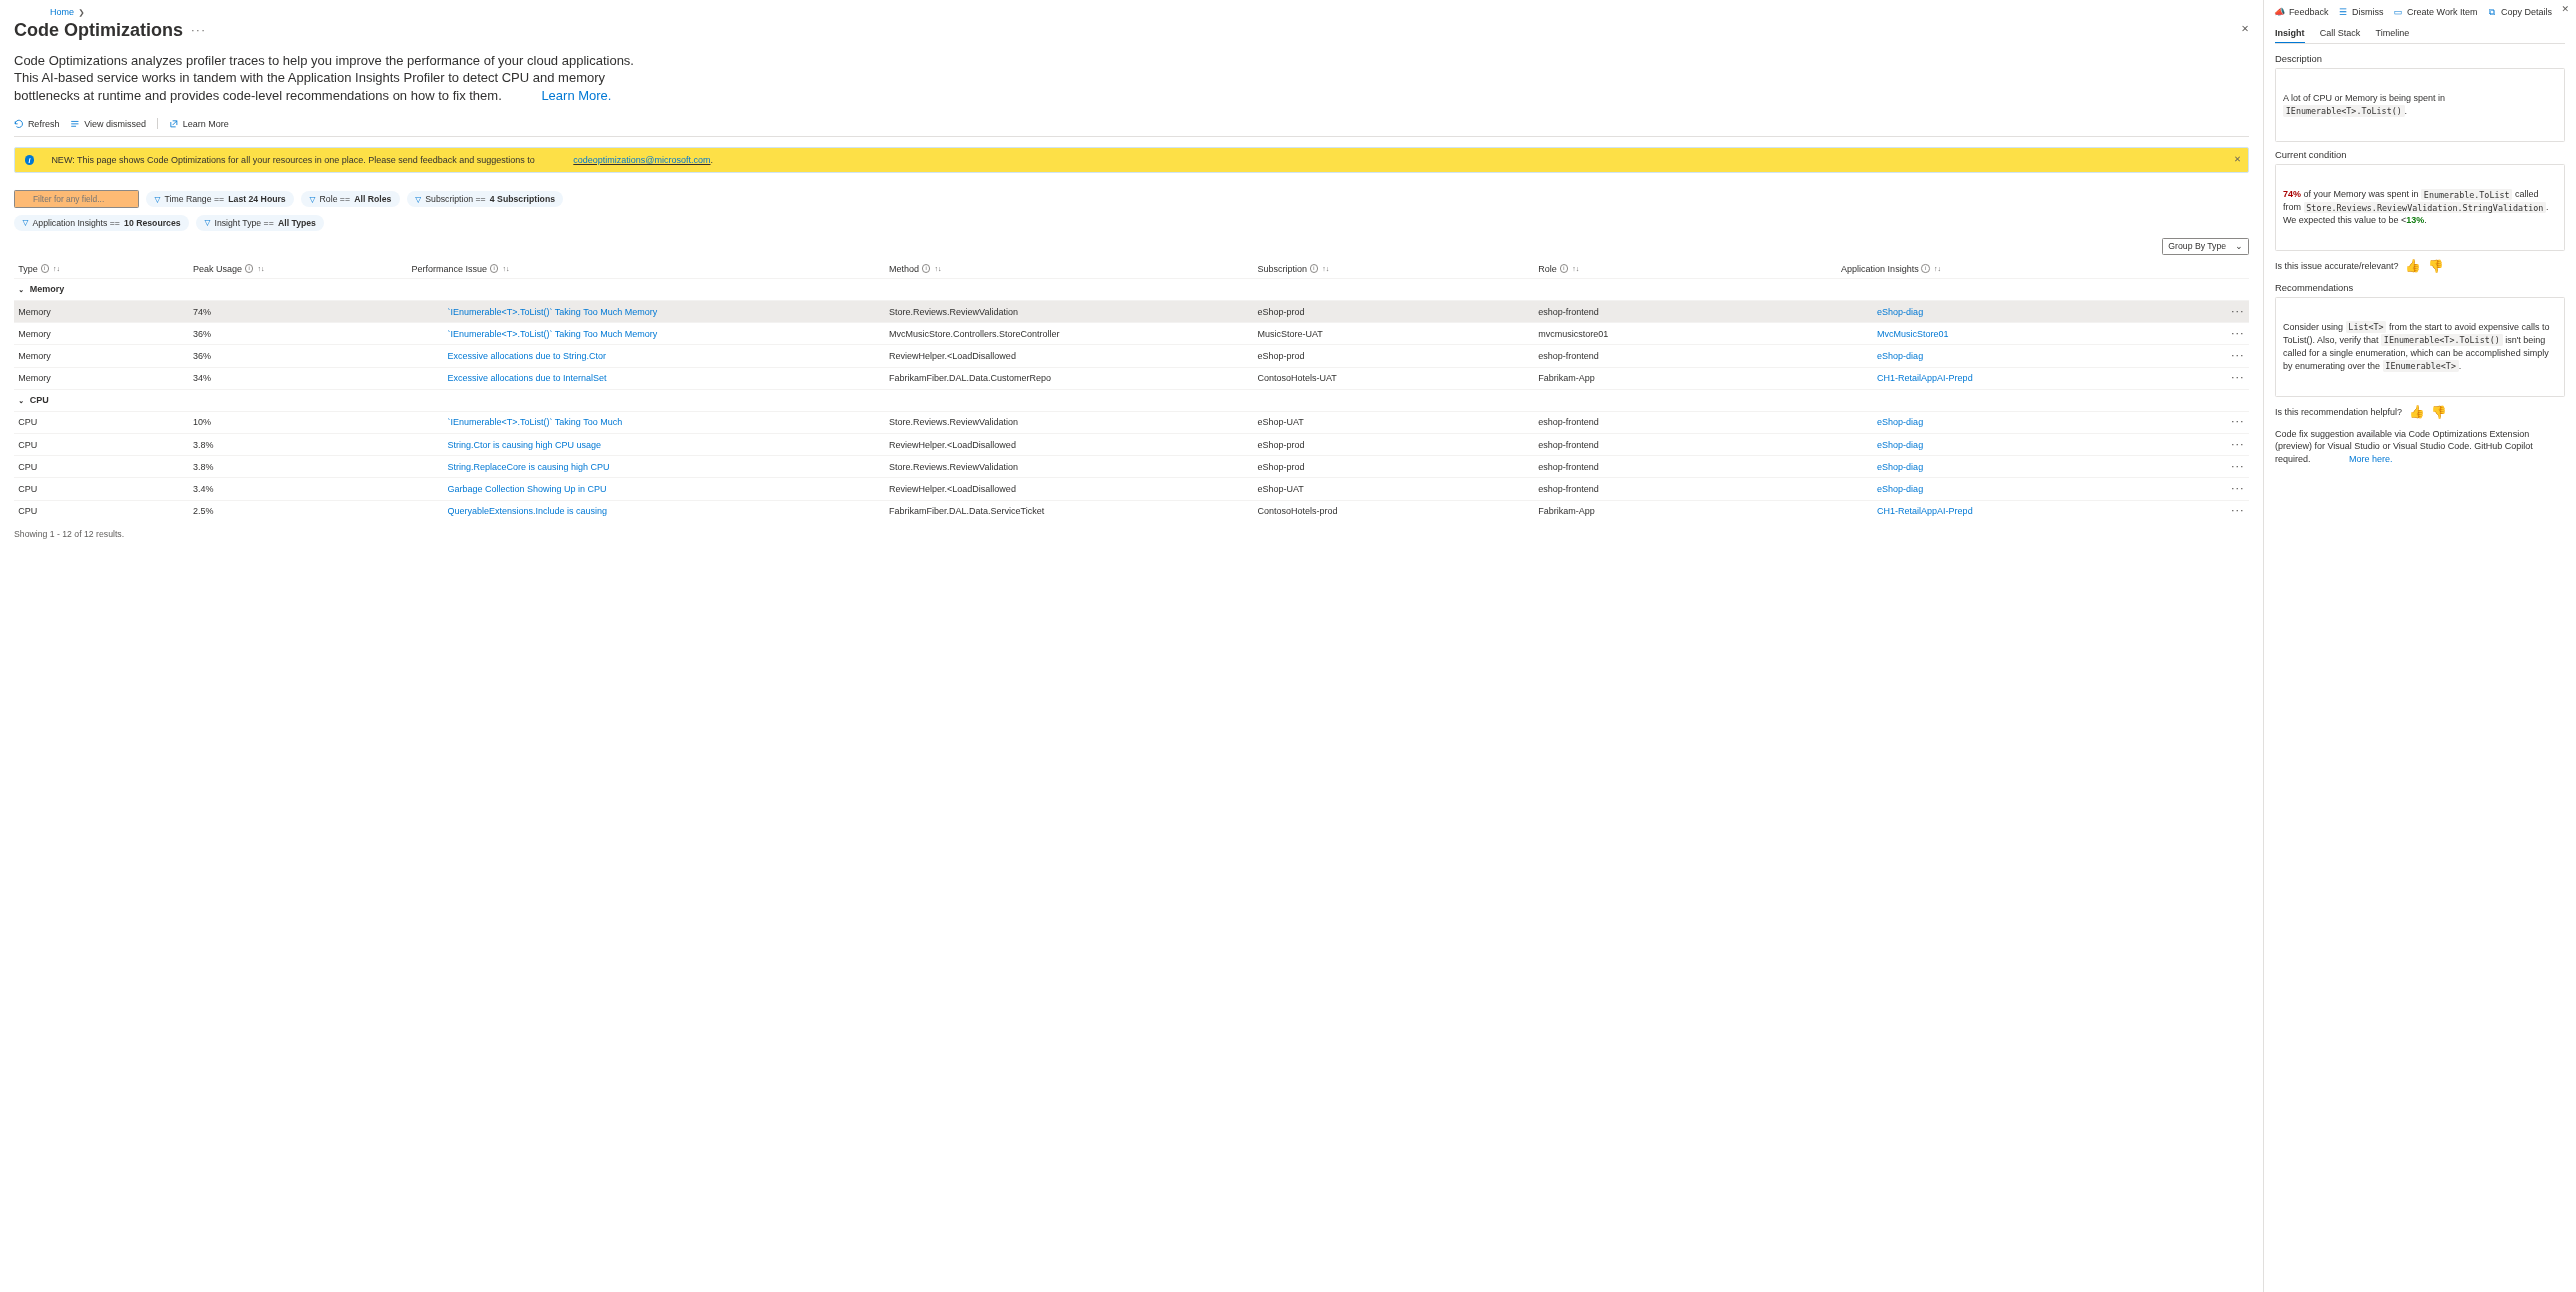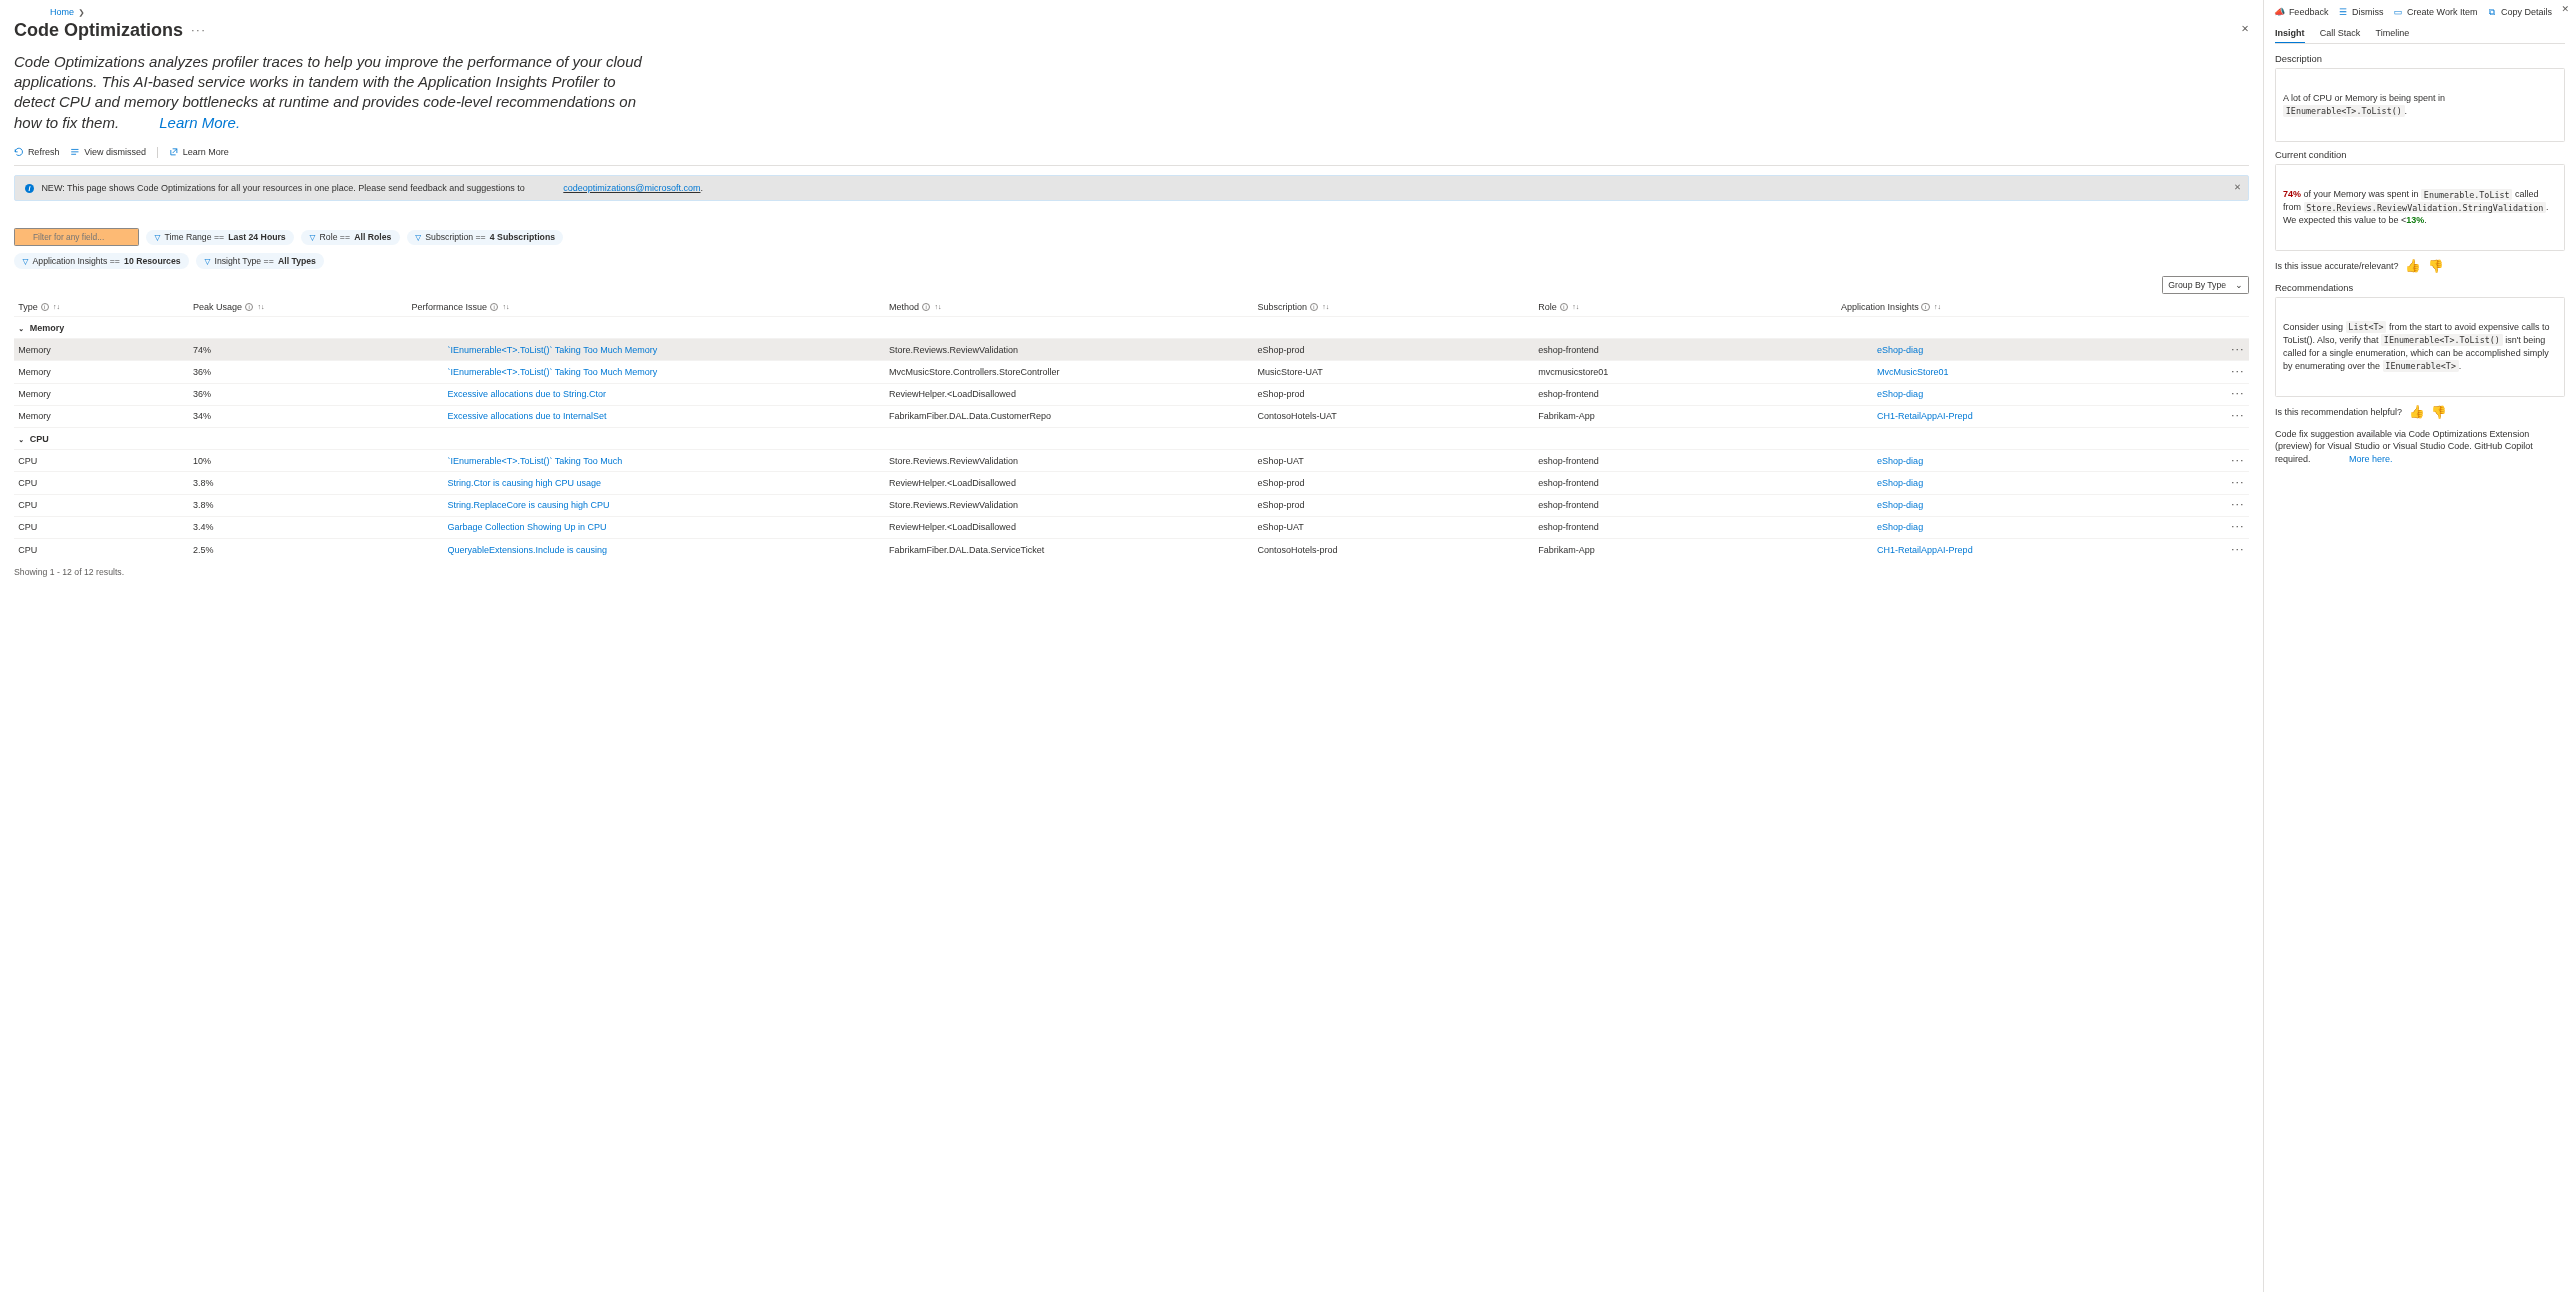--- a/index.html
+++ b/index.html
@@ -12,28 +12,28 @@
 .side-panel { width: 313px; border-left: 0.7px solid #e1dfdd; padding: 7px 11px; overflow: auto; position: relative; }
 
 .breadcrumb { display: flex; align-items: center; gap: 4.2px; font-size: 9px; margin-bottom: 2.8px; }
 .breadcrumb .chev { color: #605e5c; font-size: 7.7px; }
 
 .title-row { display: flex; align-items: center; gap: 8px; margin-bottom: 11px; position: relative;}
 h1 { font-size: 18px; font-weight: 600; }
 .title-more { color: #605e5c; cursor: pointer; font-size: 11px; letter-spacing: 1.4px;}
 .title-close { position: absolute; right: 0; top: 3.5px; cursor: pointer; color: #605e5c; font-size: 9.7px; }
 
-.desc { font-size: 15px; color: #323130; margin-bottom: 9.7px; max-width: 640px; line-height: 1.35; font-style: italic;}
+.desc { font-size: 13px; color: #323130; margin-bottom: 9.7px; max-width: 640px; line-height: 1.35;}
 
 .toolbar { display: flex; align-items: center; gap: 11px; padding: 4.2px 0 7px 0; border-bottom: 0.7px solid #e1dfdd; margin-bottom: 9.7px; }
 .toolbar-btn { display: inline-flex; align-items: center; gap: 4.2px; cursor: pointer; color: #323130; font-size: 9px; }
 .toolbar-btn svg, .toolbar-btn .ico { width: 9.7px; height: 9.7px; color: #0078d4; }
 .toolbar-sep { width: 0.7px; height: 11px; background: #d2d0ce; }
 
-.info-banner { display: flex; align-items: center; gap: 7px; background: #e5e5e5; border: 0.7px solid #cfe4f5; border-radius: 2.1px; padding: 7px 9.7px; margin-bottom: 27px; position: relative; font-size: 9px;}
+.info-banner { display: flex; align-items: center; gap: 17px; background: #fde047; border: 0.7px solid #cfe4f5; border-radius: 2.1px; padding: 7px 9.7px; margin-bottom: 17px; position: relative; font-size: 9px;}
 .info-banner .info-icon { width: 9.7px; height: 9.7px; border-radius: 50%; background: #0078d4; color: #fff; display: inline-flex; align-items: center; justify-content: center; font-size: 7px; font-style: italic; font-weight: bold;}
 .info-banner .close { position: absolute; right: 7px; top: 5.6px; cursor: pointer; color: #605e5c; font-size: 8.4px;}
 .info-banner u { text-decoration: underline; }
 
 .filter-row { display: flex; flex-wrap: wrap; gap: 7px; margin-bottom: 7px; align-items: center;}
 .filter-input { border: 0.7px solid #8a8886; border-radius: 1.4px; padding: 2.8px 5.6px 2.8px 18px; width: 125px; height: 18px; font-size: 8.4px; background: #fdba74; position: relative;}
 .filter-input-wrap { position: relative; }
 .filter-input-wrap .search-ico { position: absolute; left: 4.9px; top: 50%; transform: translateY(-50%); color: #605e5c; font-size: 8.4px;}
 .pill { display: inline-flex; align-items: center; gap: 4.2px; background: #eff6fc; border-radius: 9.7px; padding: 2.8px 8.4px; font-size: 8.7px; color: #323130; cursor: pointer;}
 .pill .funnel { color: #0078d4; font-size: 7.7px; }

